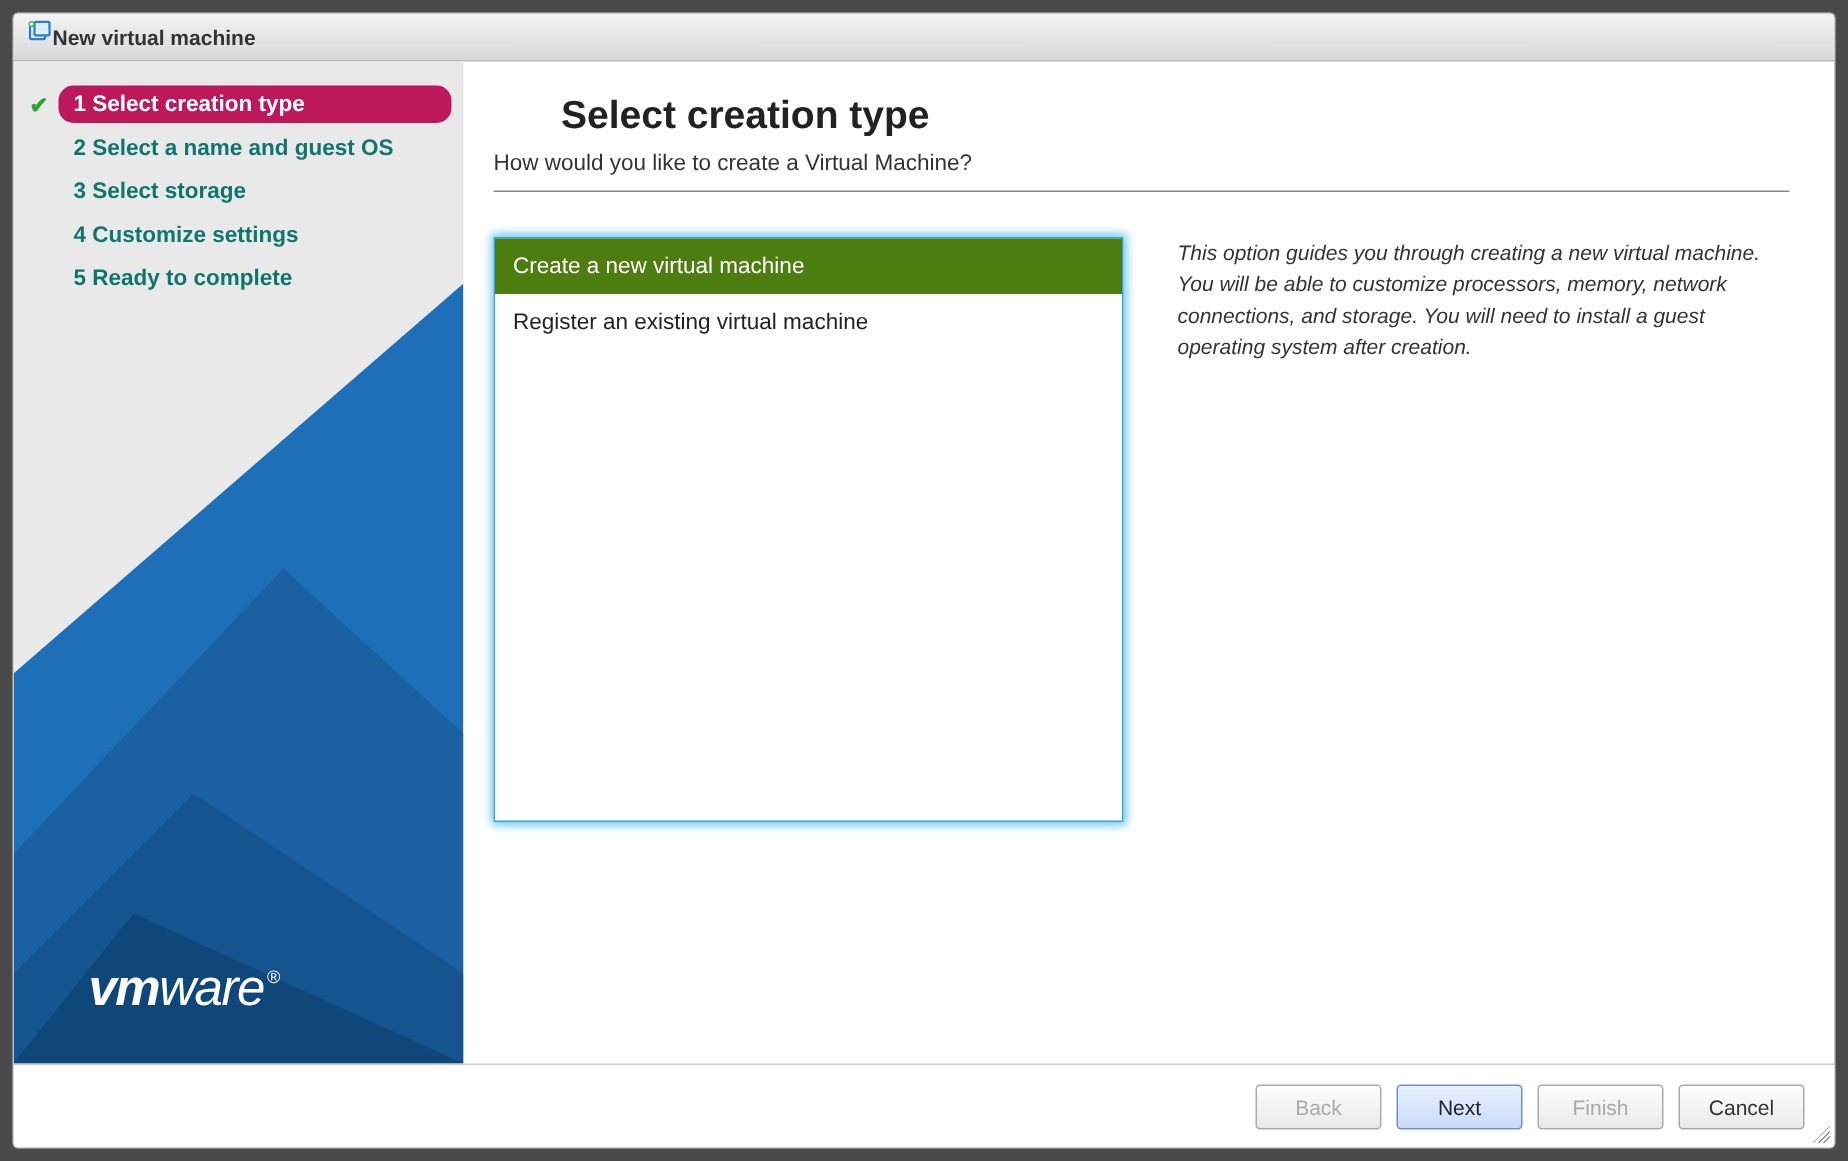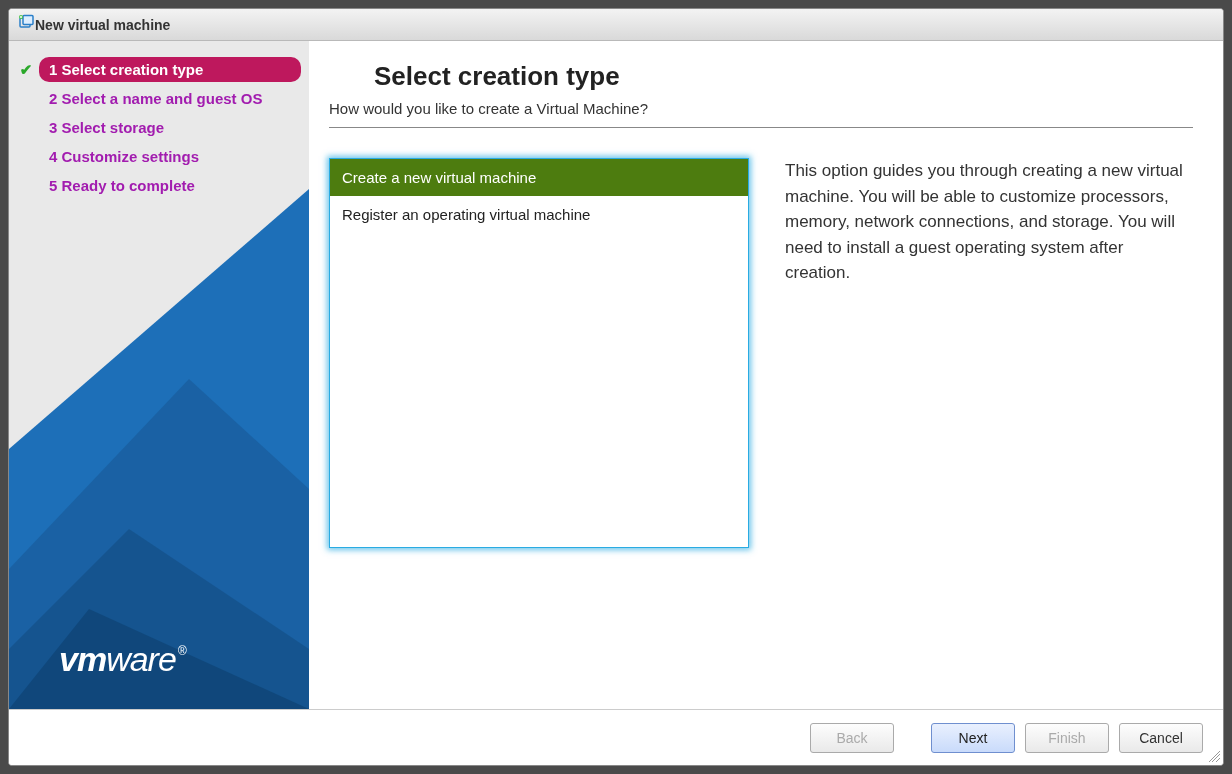--- a/index.html
+++ b/index.html
@@ -51,21 +51,21 @@
   } 
 
   
   .step-row { display:flex; align-items:center; gap:4px; }
   .step-row .check-slot { width:18px; text-align:center; color:#2aa82a; font-weight:bold; font-size:15px;}
   .step-row .pill {
     flex:1;
     padding:4px 10px;
     font-size:15px;
     font-weight:bold;
-    color:#a21caf;
+    color:#0f766e;
     border-radius:10px;
   }
   .step-row.active .pill { background:#be185d; color:#fff; }
   .steps .step-row { margin-bottom:4px; cursor:pointer; }
 
   .sidebar-bg {
     position:absolute;
     left:0; right:0; bottom:0;
     height: 520px;
     z-index:1;
@@ -114,23 +114,24 @@
   .option {
     padding:10px 12px;
     font-size:15px;
     color:#222;
     cursor:pointer;
   }
   .option.selected { background:#4d7c0f; color:#fff; }
 
   .description {
     flex:1;
-    font-size:17px;
+    font-size:14px;
     color:#333;
     line-height:1.5;
+    font-style:italic;
   }
 
   .footer {
     height:56px;
     border-top:1px solid #ccc;
     display:flex;
     justify-content:flex-end;
     align-items:center;
     gap:10px;
     padding: 0 20px;
@@ -144,21 +145,20 @@
     background:linear-gradient(to bottom,#fdfdfd,#e9e9e9);
     font-size:14px;
     color:#333;
     cursor:pointer;
   }
   .btn:disabled, .btn.disabled { color:#aaa; cursor:default; }
   .btn.primary {
     border-color:#6f8fcf;
     background:linear-gradient(to bottom,#e9f0fe,#c9dbfb);
     color:#222;
-    margin-left:27px;
   }
 
   .resize-grip {
     position:absolute; right:3px; bottom:3px;
     width:12px;height:12px;
     background:
       linear-gradient(135deg, transparent 50%, #999 50%, #999 55%, transparent 55%,
                                 transparent 65%, #999 65%, #999 70%, transparent 70%,
                                 transparent 80%, #999 80%, #999 85%, transparent 85%);
   }
@@ -220,21 +220,21 @@
       </div>
     </div>
 
     <div class="main">
       <h1>Select creation type</h1>
       <div class="subtitle">How would you like to create a Virtual Machine?</div>
 
       <div class="content-row">
         <div class="options-box">
           <div class="option selected">Create a new virtual machine</div>
-          <div class="option">Register an operating virtual machine</div>
+          <div class="option">Register an existing virtual machine</div>
         </div>
         <div class="description">This option guides you through creating a new virtual machine. You will be able to customize processors, memory, network connections, and storage. You will need to install a guest operating system after creation.</div>
       </div>
     </div>
 
   </div>
 
   <div class="footer">
     <button class="btn disabled" disabled="">Back</button>
     <button class="btn primary">Next</button>

